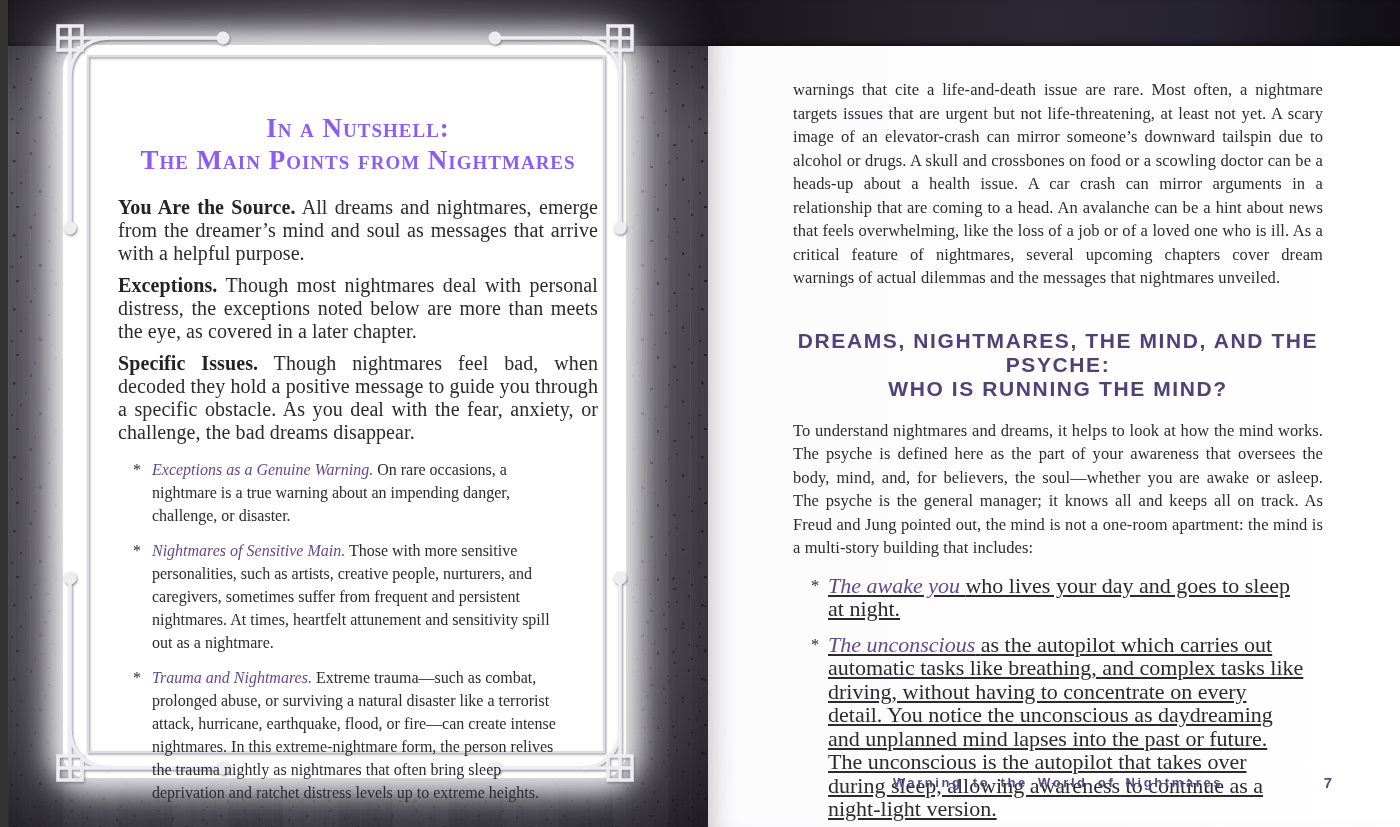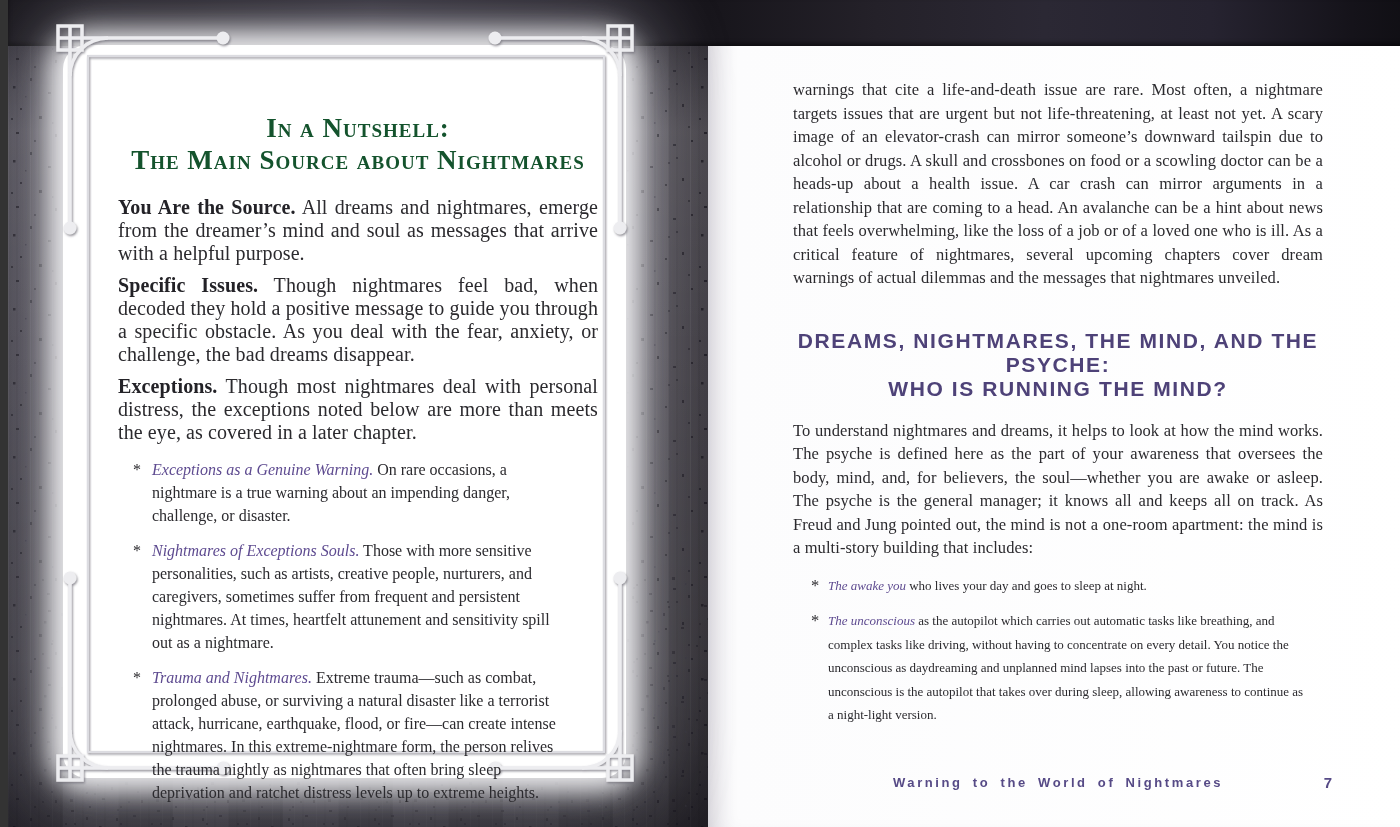--- a/index.html
+++ b/index.html
@@ -38,21 +38,21 @@
     font-size:16.5px; line-height:23.5px; text-align:justify; letter-spacing:.1px;
   }
   .section-heading {
     margin:39px 0 18px 0; text-align:center;
     font-family:"Liberation Sans", sans-serif; font-weight:bold;
     font-size:21px; line-height:24px; letter-spacing:1.6px; color:#4e4278;
   }
   .rp-bullets { margin:14px 0 0 18px; }
   .b-item { display:flex; margin-bottom:12px; }
   .b-marker { flex:none; width:17px; color:#2b2a2e; font-size:16.5px; line-height:23.5px; }
-  .rp-bullets .b-body { width:476px; font-size:13px; line-height:23.5px; text-align:left; }
+  .rp-bullets .b-body { width:476px; font-size:22px; line-height:23.5px; text-align:left;text-decoration:underline; }
   .lead-purple { font-style:italic; color:#5e4b90; }
   .lead-bold { font-weight:bold; color:#232227; }
   .running-footer {
     position:absolute; left:85px; top:775px; width:530px; text-align:center;
     font-family:"Liberation Sans", sans-serif; font-weight:bold;
     font-size:13px; letter-spacing:2.6px; word-spacing:4px; color:#564a86;
   }
   .page-number {
     position:absolute; left:605px; top:774px; width:30px; text-align:center;
     font-family:"Liberation Sans", sans-serif; font-weight:bold;
@@ -66,21 +66,21 @@
     box-shadow:
       0 0 26px 14px rgba(246,246,248,.92),
       0 0 70px 32px rgba(222,222,228,.35),
       0 20px 40px -8px rgba(10,8,14,.5);
   }
   .frame-svg { position:absolute; left:0; top:0; pointer-events:none; }
 
   .left-content { position:absolute; left:110px; top:112px; width:480px; color:#2b2a2e; }
   .nutshell-title {
     text-align:center; font-weight:bold; font-variant:small-caps;
-    font-size:27px; line-height:32px; letter-spacing:1px; color:#14532d;
+    font-size:27px; line-height:32px; letter-spacing:1px; color:#8b5cf6;
     margin-bottom:20px;
   }
   .left-content p.body {
     font-size:20px; line-height:23px; text-align:justify; margin-bottom:9px; letter-spacing:.1px;
   }
   .lp-bullets { margin:14px 0 0 15px; }
   .lp-bullets .b-marker { font-size:16px; line-height:23px; width:19px; }
   .lp-bullets .b-body { width:420px; font-size:16px; line-height:23px; text-align:left; }
 </style>
 </head>
@@ -170,33 +170,33 @@
       <use href="#cornerR" transform="translate(612,38) scale(-1,1)"></use>
       <use href="#cornerL" transform="translate(62,768) scale(1,-1)"></use>
       <use href="#cornerR" transform="translate(612,768) scale(-1,-1)"></use>
       <rect x="80" y="56" width="516" height="696" stroke="#dcdce1" stroke-width="2"></rect>
     </g>
   </svg>
 
   <div class="left-content">
     <div class="nutshell-title">
       <div>In a Nutshell:</div>
-      <div>The Main Source about Nightmares</div>
+      <div>The Main Points from Nightmares</div>
     </div>
     <p class="body"><b class="lead-bold">You Are the Source.</b> <span>All dreams and nightmares, emerge from the dreamer’s mind and soul as messages that arrive with a helpful purpose.</span></p>
+    <p class="body"><b class="lead-bold">Exceptions.</b> <span>Though most nightmares deal with personal distress, the exceptions noted below are more than meets the eye, as covered in a later chapter.</span></p>
     <p class="body"><b class="lead-bold">Specific Issues.</b> <span>Though nightmares feel bad, when decoded they hold a positive message to guide you through a specific obstacle. As you deal with the fear, anxiety, or challenge, the bad dreams disappear.</span></p>
-    <p class="body"><b class="lead-bold">Exceptions.</b> <span>Though most nightmares deal with personal distress, the exceptions noted below are more than meets the eye, as covered in a later chapter.</span></p>
     <div class="lp-bullets">
       <div class="b-item">
         <span class="b-marker">*</span>
         <span class="b-body"><i class="lead-purple">Exceptions as a Genuine Warning.</i> <span>On rare occasions, a nightmare is a true warning about an impending danger, challenge, or disaster.</span></span>
       </div>
       <div class="b-item">
         <span class="b-marker">*</span>
-        <span class="b-body"><i class="lead-purple">Nightmares of Exceptions Souls.</i> <span>Those with more sensitive personalities, such as artists, creative people, nurturers, and caregivers, sometimes suffer from frequent and persistent nightmares. At times, heartfelt attunement and sensitivity spill out as a nightmare.</span></span>
+        <span class="b-body"><i class="lead-purple">Nightmares of Sensitive Main.</i> <span>Those with more sensitive personalities, such as artists, creative people, nurturers, and caregivers, sometimes suffer from frequent and persistent nightmares. At times, heartfelt attunement and sensitivity spill out as a nightmare.</span></span>
       </div>
       <div class="b-item">
         <span class="b-marker">*</span>
         <span class="b-body"><i class="lead-purple">Trauma and Nightmares.</i> <span>Extreme trauma—such as combat, prolonged abuse, or surviving a natural disaster like a terrorist attack, hurricane, earthquake, flood, or fire—can create intense nightmares. In this extreme-nightmare form, the person relives the trauma nightly as nightmares that often bring sleep deprivation and ratchet distress levels up to extreme heights.</span></span>
       </div>
     </div>
   </div>
 
 </div>
 

